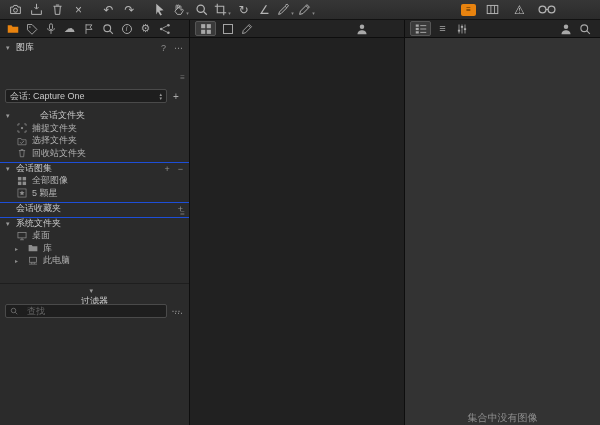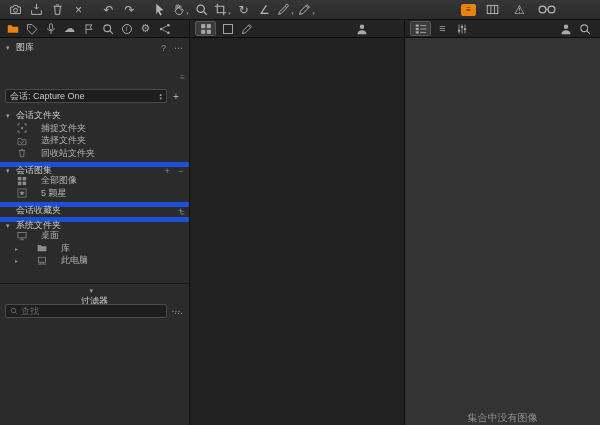--- a/index.html
+++ b/index.html
@@ -41,28 +41,28 @@
   
   .lib-header,.filter-hdr{height:13px;display:flex;align-items:center;padding:0 6px;color:#d2d2d2;margin-top:3px;}
   .filter-hdr{border-top:1px solid #1e1e1e;margin-top:16px;padding-top:3px;height:17px;flex-direction:column;}
   .sec-arrow{font-size:7px;color:#9a9a9a;width:10px;flex:0 0 auto;}
   .hdr-right{margin-left:auto;display:flex;gap:8px;color:#8f8f8f;align-items:center;}
   .hdr-right span{font-size:9px;}
   .session-row{display:flex;align-items:center;padding:3px 4px 4px 5px;margin-top:32px;}
   .select{flex:1;height:14px;background:#1e1e1e;border:1px solid #4a4a4a;border-radius:2px;display:flex;align-items:center;padding:0 4px;color:#c8c8c8;}
   .updown{margin-left:auto;display:flex;flex-direction:column;font-size:5px;line-height:4px;color:#999;}
   .addbtn{width:18px;text-align:center;color:#ababab;font-size:10px;}
-  .sec-hdr{height:13px;display:flex;align-items:center;padding:0 6px;color:#c9c9c9;margin-top:2px;border-top:5px solid #1d4ed8;}
-  .sec-hdr.noline{border-top:none;}
-  .tree-item{height:12.5px;display:flex;align-items:center;padding-left:17px;color:#b2b2b2;gap:14px;}
+  .sec-hdr{height:13px;display:flex;align-items:center;padding:0 6px;color:#c9c9c9;margin-top:2px;border-top:1px solid #1d4ed8;}
+  .sec-hdr.noline{border-top:none;gap:24px;}
+  .tree-item{height:12.5px;display:flex;align-items:center;padding-left:17px;color:#b2b2b2;gap:5px;}
   .tree-item svg{width:10px;height:10px;color:#8d8d8d;flex:0 0 auto;}
   .expander{width:8px;font-size:6px;color:#8a8a8a;flex:0 0 auto;margin-left:-2px;}
   .handle{position:absolute;right:4px;color:#787878;font-size:8px;line-height:6px;}
   .search-row{display:flex;align-items:center;padding:4px 4px 4px 5px;}
-  .searchbox{flex:1;height:14px;background:#1e1e1e;border:1px solid #4a4a4a;border-radius:2px;display:flex;align-items:center;padding:0 4px;gap:3px;}
+  .searchbox{flex:1;height:14px;background:#1e1e1e;border:1px solid #4a4a4a;border-radius:2px;display:flex;align-items:center;padding:0 4px;gap:9px;}
   .searchbox svg{width:8px;height:8px;color:#7a7a7a;flex:0 0 auto;}
   .searchbox input{flex:1;min-width:0;background:transparent;border:none;outline:none;color:#bbbbbb;font-size:9px;font-family:inherit;}
   .searchbox input::placeholder{color:#676767;}
   .more-btn{width:18px;text-align:center;color:#9a9a9a;}
 
   
   .browser-body{flex:1;}
   .viewer-body{flex:1;display:flex;align-items:flex-end;justify-content:center;margin-top:16px;}
   .empty-text{color:#8f8f8f;font-size:10px;}
 </style>

